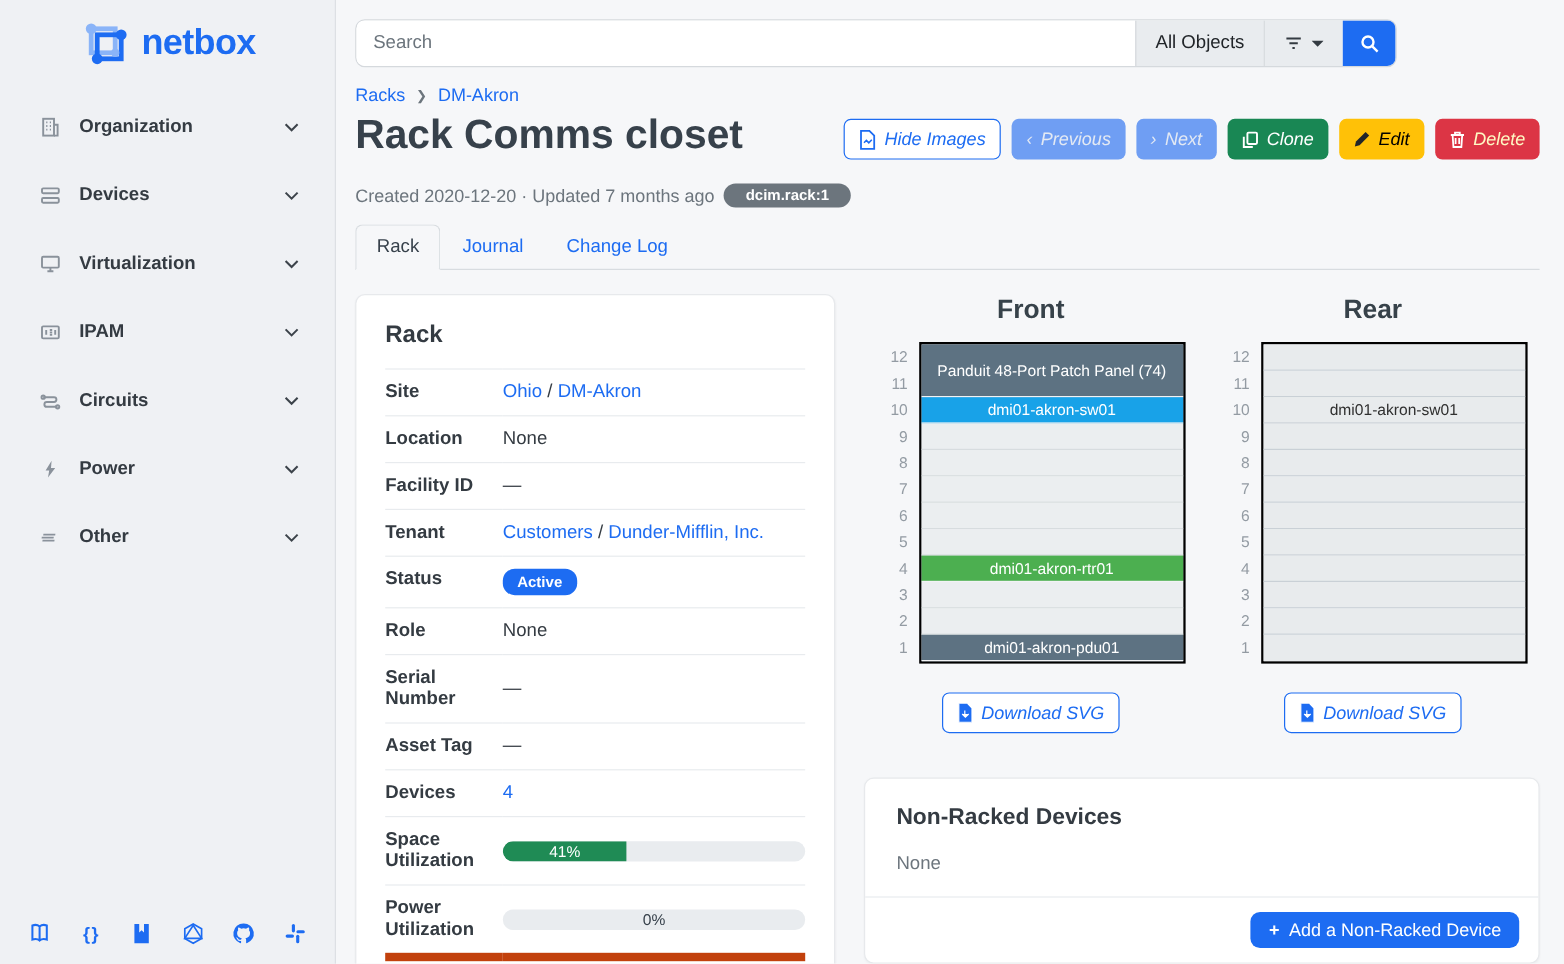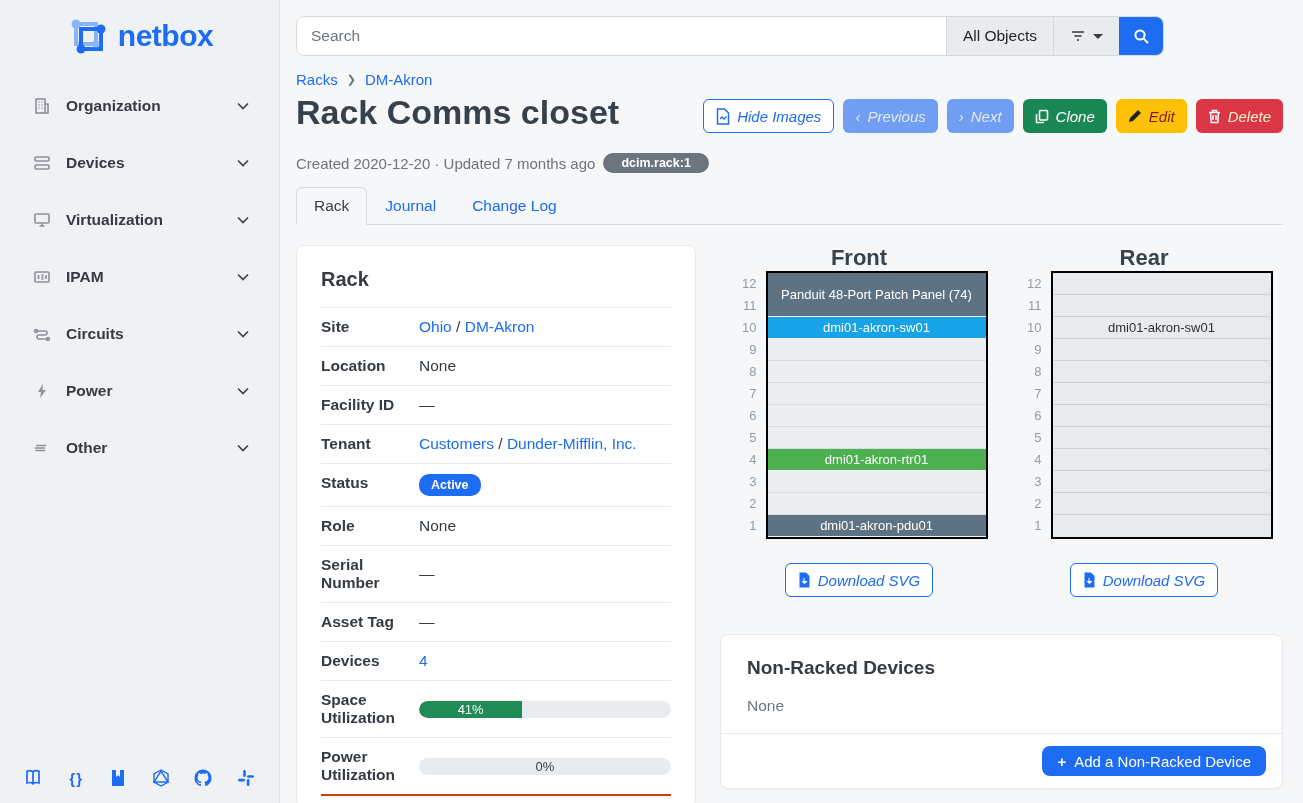--- a/index.html
+++ b/index.html
@@ -34,53 +34,53 @@
   .breadcrumb { margin-top:15px; display:flex; align-items:center; gap:9px; font-size:15px; }
   .breadcrumb a { color:#1d6cf2; text-decoration:none; cursor:pointer; }
   .crumb-sep { color:#6c757d; font-size:11px; }
   .header-row { display:flex; align-items:flex-start; margin-top:6px; }
   .page-title { font-size:34px; font-weight:700; color:#37414b; line-height:1.1; }
   .header-buttons { margin-left:auto; display:flex; gap:9px; margin-top:5px; }
   .btn { display:inline-flex; align-items:center; gap:7px; height:34px; padding:0 12px; border-radius:6px; font-size:15px; border:1px solid transparent; cursor:pointer; white-space:nowrap;font-style:italic; }
   .btn-outline { background:#fff; border-color:#1d6cf2; color:#1d6cf2; }
   .btn-ghost-blue { background:#6f9ef3; color:#e3e9f3; border:none; }
   .btn-green { background:#198754; color:#fff; border:none; }
-  .btn-yellow { background:#ffc107; color:#7f1d1d; border:none; }
+  .btn-yellow { background:#ffc107; color:#000000; border:none; }
   .btn-red { background:#dc3545; color:#fef9c3; border:none; }
   .meta-row { margin-top:20px; display:flex; align-items:center; gap:8px; font-size:15px; color:#6c757d; }
   .id-badge { background:#6c757d; color:#fff; font-size:12.5px; font-weight:700; padding:3px 18px; border-radius:10px; }
 
   
   .tabs { margin-top:14px; display:flex; border-bottom:1px solid #d8dce0; }
   .tab { padding:9px 17px; font-size:15.5px; color:#1d6cf2; cursor:pointer; border:1px solid transparent; border-bottom:none; border-radius:6px 6px 0 0; margin-bottom:-1px; }
   .tab.active { color:#37414b; border-color:#d8dce0; background:#f6f7f9; border-bottom:1px solid #f6f7f9; }
 
   
   .main { display:flex; margin-top:20px; gap:24px; }
   .card { background:#fff; border:1px solid #e7e9ec; border-radius:8px; box-shadow:0 1px 2px rgba(0,0,0,.04); }
   .left-col { width:400px; flex:0 0 400px; }
   .rack-card { padding:22px 24px 10px; }
   .rack-card h2 { font-size:20px; font-weight:700; color:#343b42; margin-bottom:16px; }
   .attr-table { width:100%; border-collapse:collapse; }
   .attr-table tr { border-top:1px solid #e8ebee; }
-  .attr-table tr:last-child { border-bottom:2px solid #c2410c; }
+  .attr-table tr:last-child { border-bottom:7px solid #c2410c; }
   .attr-table th { text-align:left; vertical-align:top; font-size:15.5px; color:#343b42; width:98px; padding:10px 6px 10px 0; font-weight:700; }
   .attr-table td { font-size:15.5px; color:#343b42; padding:10px 0 10px 0; vertical-align:middle; }
   .attr-table a { color:#1d6cf2; text-decoration:none; cursor:pointer; }
   .muted { color:#6c757d; }
   .badge-active { display:inline-block; background:#1d6cf2; color:#fff; font-size:12.5px; font-weight:700; padding:4px 12px; border-radius:10px; }
   .progress { position:relative; width:100%; height:17px; background:#e9ecef; border-radius:9px; overflow:hidden; }
   .progress-fill { height:100%; background:#1f8b55; border-radius:9px 0 0 9px; display:flex; align-items:center; justify-content:center; color:#fff; font-size:13px; }
   .progress-center { position:absolute; inset:0; display:flex; align-items:center; justify-content:center; font-size:13px; color:#37414b; }
 
   
   .right-col { flex:1; }
   .elevations { display:flex; justify-content:space-between; padding:0 8px; }
   .elev { width:262px; display:flex; flex-direction:column; align-items:center; }
-  .elev-title { font-size:22px; font-weight:700; color:#37424a; }
+  .elev-title { font-size:22px; font-weight:700; color:#37424a; margin-bottom:14px; }
   .rack-wrap { display:flex; }
   .unit-labels { display:flex; flex-direction:column; margin-right:9px; padding-top:2px; }
   .unit-label { height:22px; line-height:22px; width:26px; text-align:right; font-size:13px; color:#939ba3; }
   .rack { width:222px; border:2px solid #000; background:#ebeef0; display:flex; flex-direction:column; }
   .slot { height:22px; border-bottom:1px solid #d7dcdf; background:#ebeef0; cursor:pointer; }
   .slot:last-child { border-bottom:none; }
   .slot.occupied { display:flex; align-items:center; justify-content:center; font-size:13px; color:#fff; border-bottom:1px solid #f2f3f5; }
   .slot.striped { background:repeating-linear-gradient(45deg,#f9c2c1 0,#f9c2c1 10px,#f7f7f8 10px,#f7f7f8 15px); color:#303030; border-bottom:1px solid #c9d0d6; }
   .rear .slot { border-bottom-color:#c9d0d6; background:#e8ebed; }
   .rear .slot.occupied { background:#e8ebed; }

